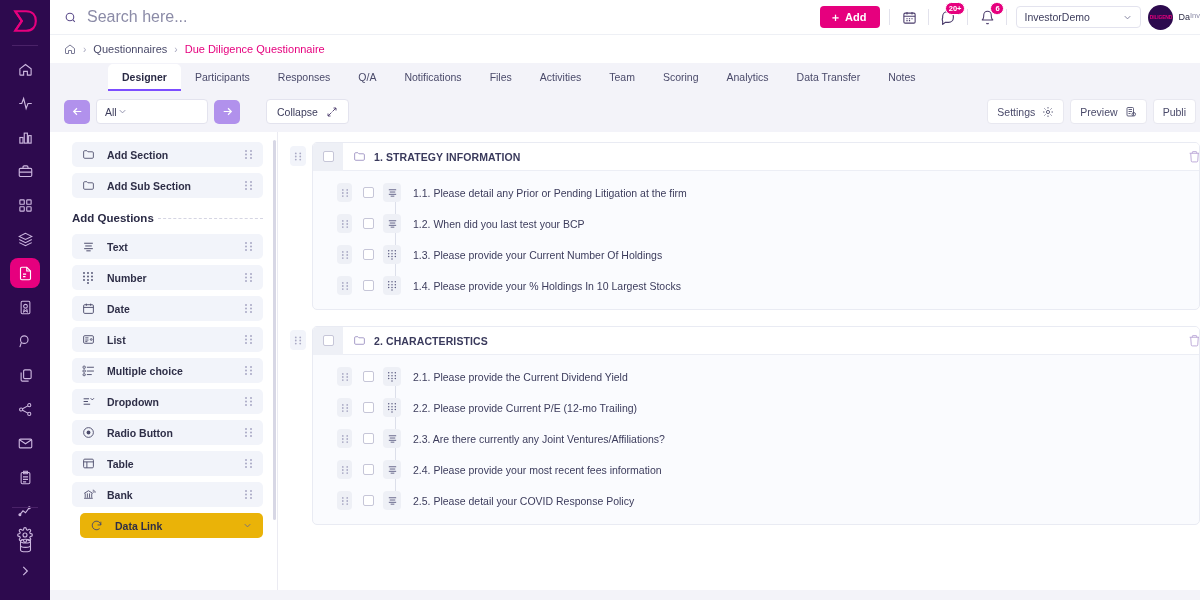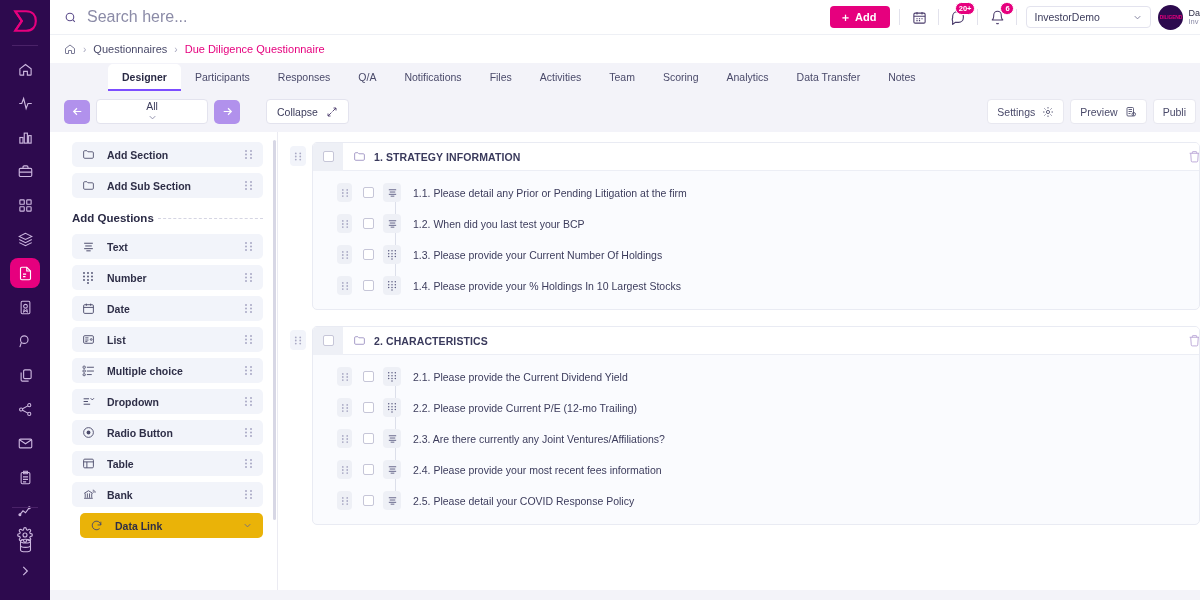--- a/index.html
+++ b/index.html
@@ -88,21 +88,21 @@
     padding: 0 7px; margin-left: 0; margin-right: 7px;
     font-size: 10.5px; color: #3c3c5c; background: #fff;
   }
   .avatar-wrap { display: flex; align-items: center; gap: 5px; }
   .avatar {
     width: 25px; height: 25px; border-radius: 50%;
     background: #2d0a4e; display: flex; align-items: center; justify-content: center;
     overflow: hidden; flex: 0 0 25px;
   }
   .avatar-logo { font-size: 5px; color: #e6007e; font-weight: 700; letter-spacing: -0.2px; }
-  .avatar-text { display: flex; flex-direction: column; line-height: 1.15; overflow: hidden; }
+  .avatar-text { display: flex; flex-direction: row; line-height: 1.15; overflow: hidden; }
   .avatar-name { font-size: 9px; color: #2e2e47; white-space: nowrap; }
   .avatar-role { font-size: 7.5px; color: #8b8ba7; white-space: nowrap; }
 
   
   .breadcrumb {
     height: 28px; display: flex; align-items: center; gap: 7px;
     padding-left: 14px; font-size: 11px; background: #fff;
     flex: 0 0 28px;
   }
   .bc-home { color: #6c6c8a; display: flex; }
@@ -141,21 +141,21 @@
     width: 26px; height: 24px; border-radius: 5px;
     background: #b191ec; color: #fff;
     display: flex; align-items: center; justify-content: center;
     cursor: pointer; border: none;
   }
   .select-all {
     width: 112px; height: 25px; background: #fff;
     border: 1px solid #e3e3ee; border-radius: 4px;
     display: flex; align-items: center; justify-content: flex-start;
     padding: 0 8px; margin: 0 6px;
-    font-size: 10.5px; color: #3c3c5c; flex-direction: column;
+    font-size: 10.5px; color: #3c3c5c;
   }
   .collapse-btn {
     height: 25px; background: #fff; border: 1px solid #e3e3ee;
     border-radius: 4px; display: flex; align-items: center; gap: 8px;
     padding: 0 10px; margin-left: 26px;
     font-size: 10.5px; color: #3c3c5c; cursor: pointer;
   }
   .toolbar-right { margin-left: auto; display: flex; align-items: center; gap: 6px; }
   .tool-btn {
     height: 25px; background: #fff; border: 1px solid #e8e8f0;

